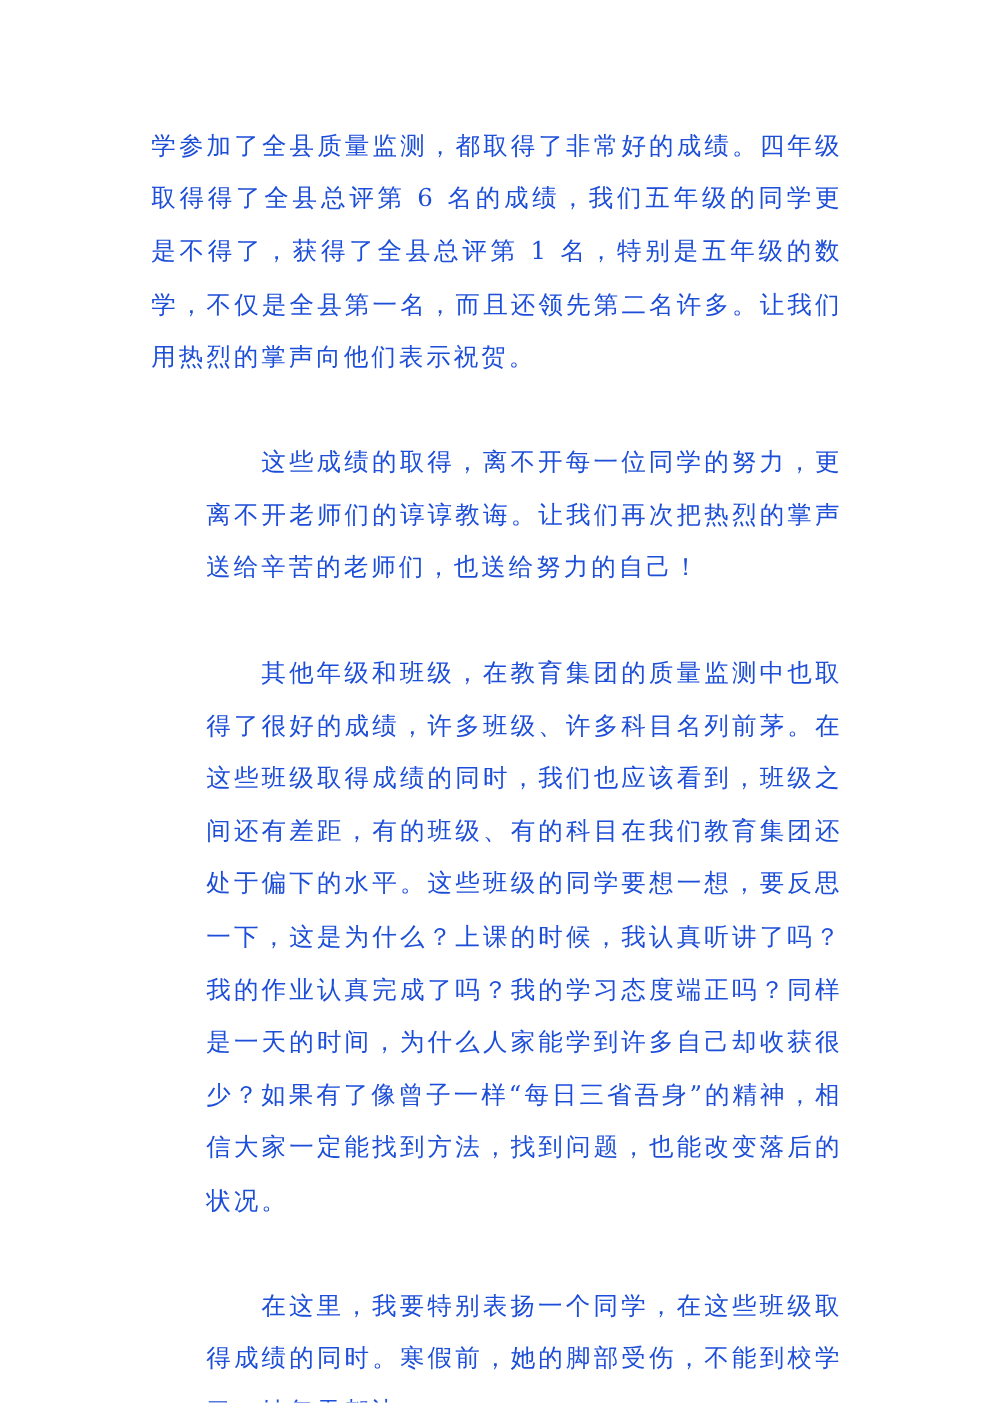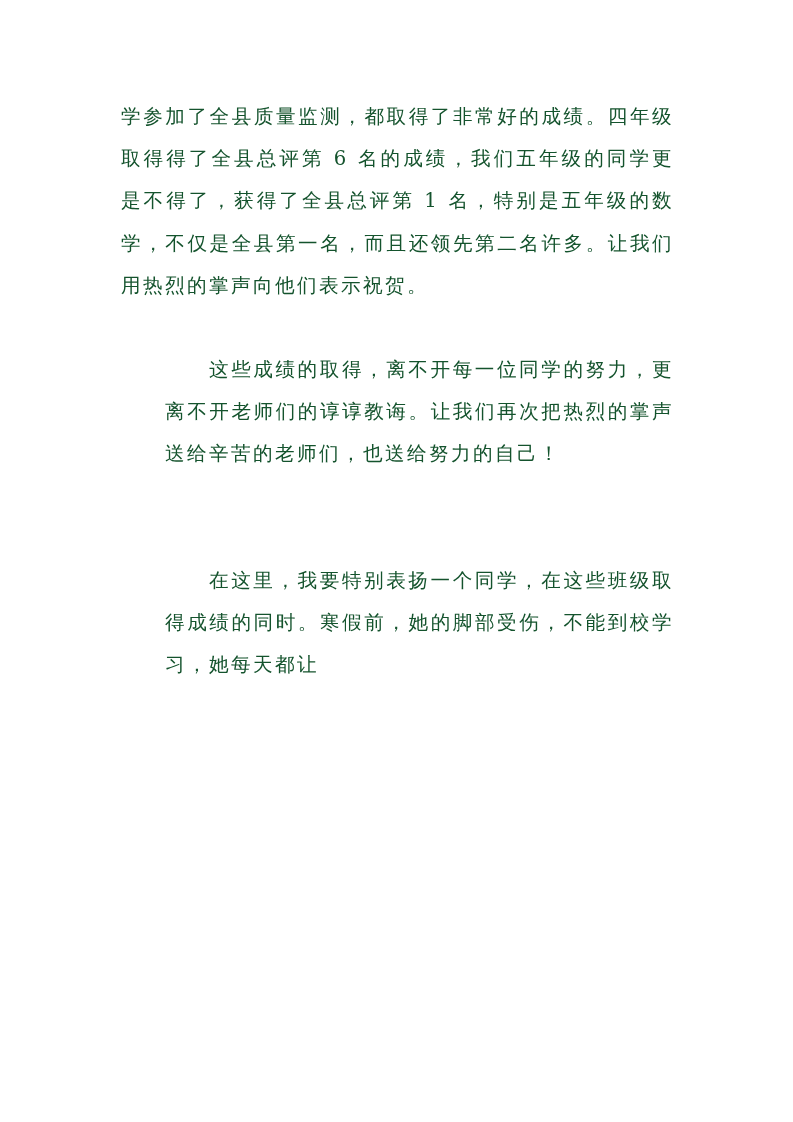--- a/index.html
+++ b/index.html
@@ -2,33 +2,34 @@
 <html><head>
   <meta charset="utf-8">
   <style>
     html, body { margin: 0; padding: 0; background: #ffffff; }
     body { width: 793px; height: 1122px; position: relative; overflow: hidden; }
     .page { position: absolute; left: 121px; top: 96px; width: 553px; }
     .para {
       font-family: "DejaVu Serif", "Liberation Serif", serif;
       font-size: 19.6px;
       line-height: 42.2px;
-      color: #14532d;
+      color: #1d4ed8;
       letter-spacing: 2.4px;
       text-align: justify;
       text-align-last: left;
       margin: 0;
       word-break: break-all;
     }
     .para.indent { text-indent: 44px; margin-left: 44px; }
     .gap { height: 42px; }
   </style>
 </head>
 <body>
 
 <div class="page">
   <p class="para">学参加了全县质量监测，都取得了非常好的成绩。四年级取得得了全县总评第 6 名的成绩，我们五年级的同学更是不得了，获得了全县总评第 1 名，特别是五年级的数学，不仅是全县第一名，而且还领先第二名许多。让我们用热烈的掌声向他们表示祝贺。</p>
   <div class="gap"></div>
   <p class="para indent">这些成绩的取得，离不开每一位同学的努力，更离不开老师们的谆谆教诲。让我们再次把热烈的掌声送给辛苦的老师们，也送给努力的自己！</p>
   <div class="gap"></div>
+  <p class="para indent">其他年级和班级，在教育集团的质量监测中也取得了很好的成绩，许多班级、许多科目名列前茅。在这些班级取得成绩的同时，我们也应该看到，班级之间还有差距，有的班级、有的科目在我们教育集团还处于偏下的水平。这些班级的同学要想一想，要反思一下，这是为什么？上课的时候，我认真听讲了吗？我的作业认真完成了吗？我的学习态度端正吗？同样是一天的时间，为什么人家能学到许多自己却收获很少？如果有了像曾子一样“每日三省吾身”的精神，相信大家一定能找到方法，找到问题，也能改变落后的状况。</p>
   <div class="gap"></div>
   <p class="para indent">在这里，我要特别表扬一个同学，在这些班级取得成绩的同时。寒假前，她的脚部受伤，不能到校学习，她每天都让</p>
 </div>
 
 </body></html>

